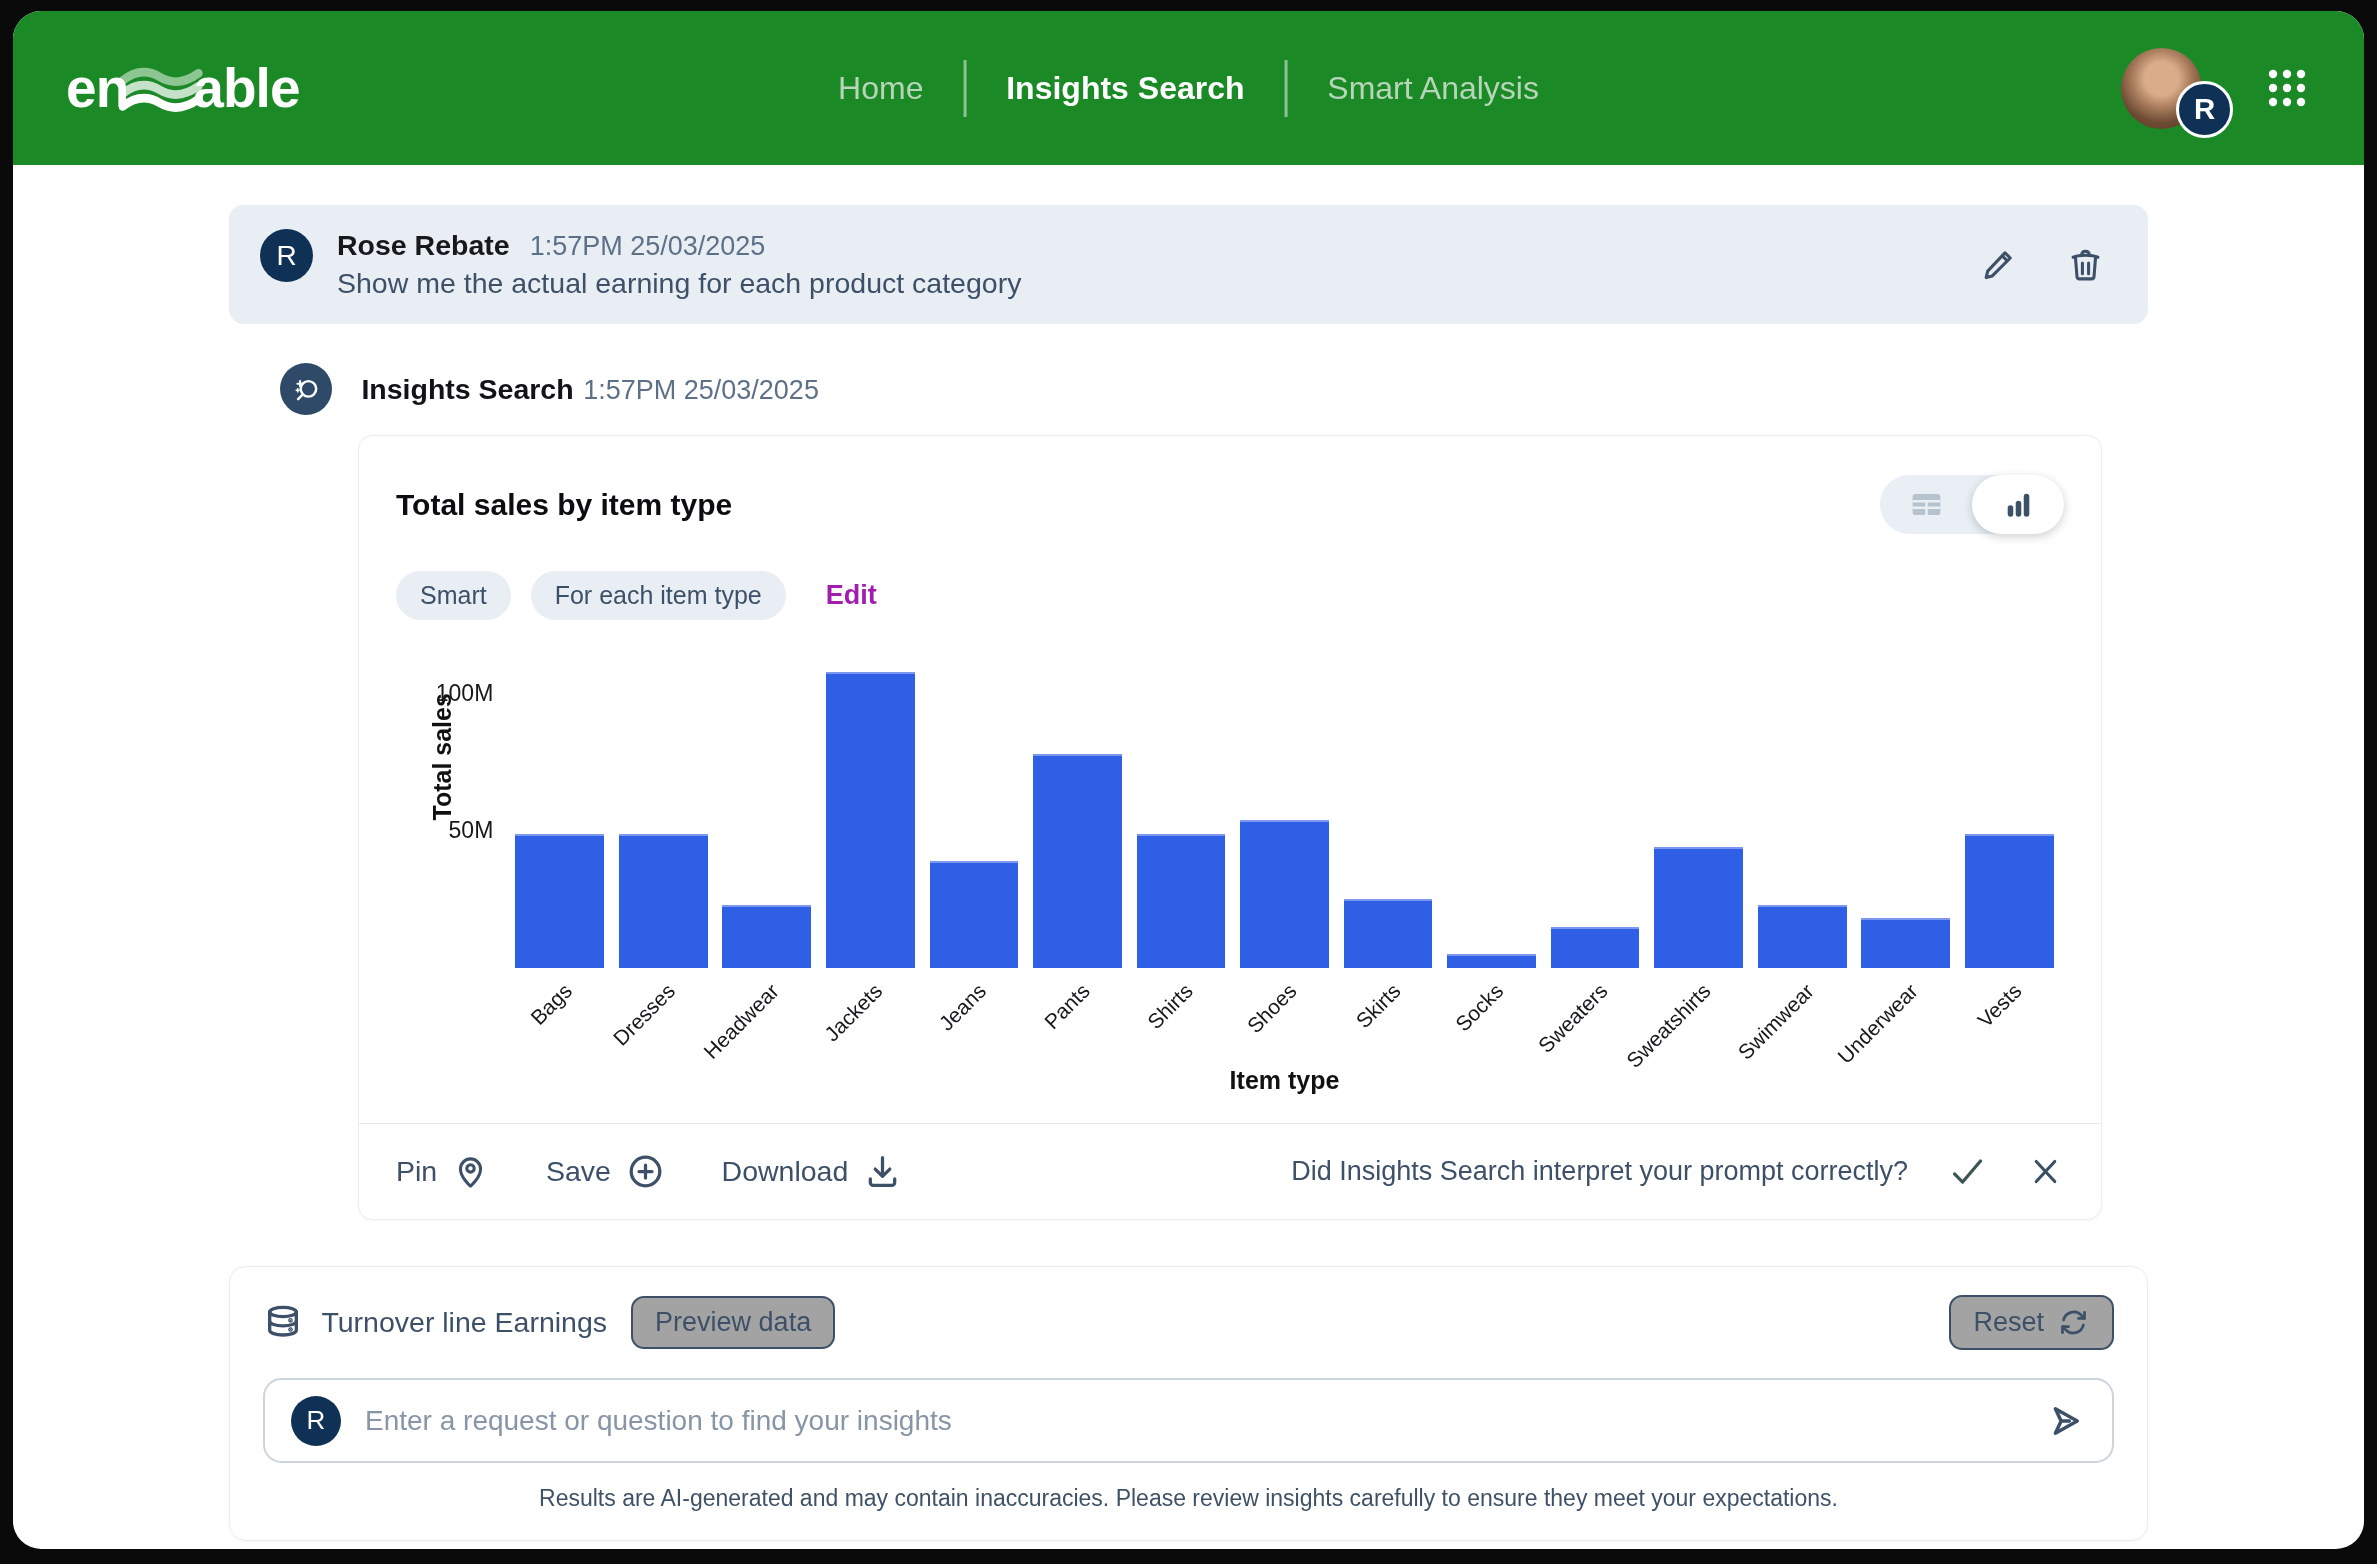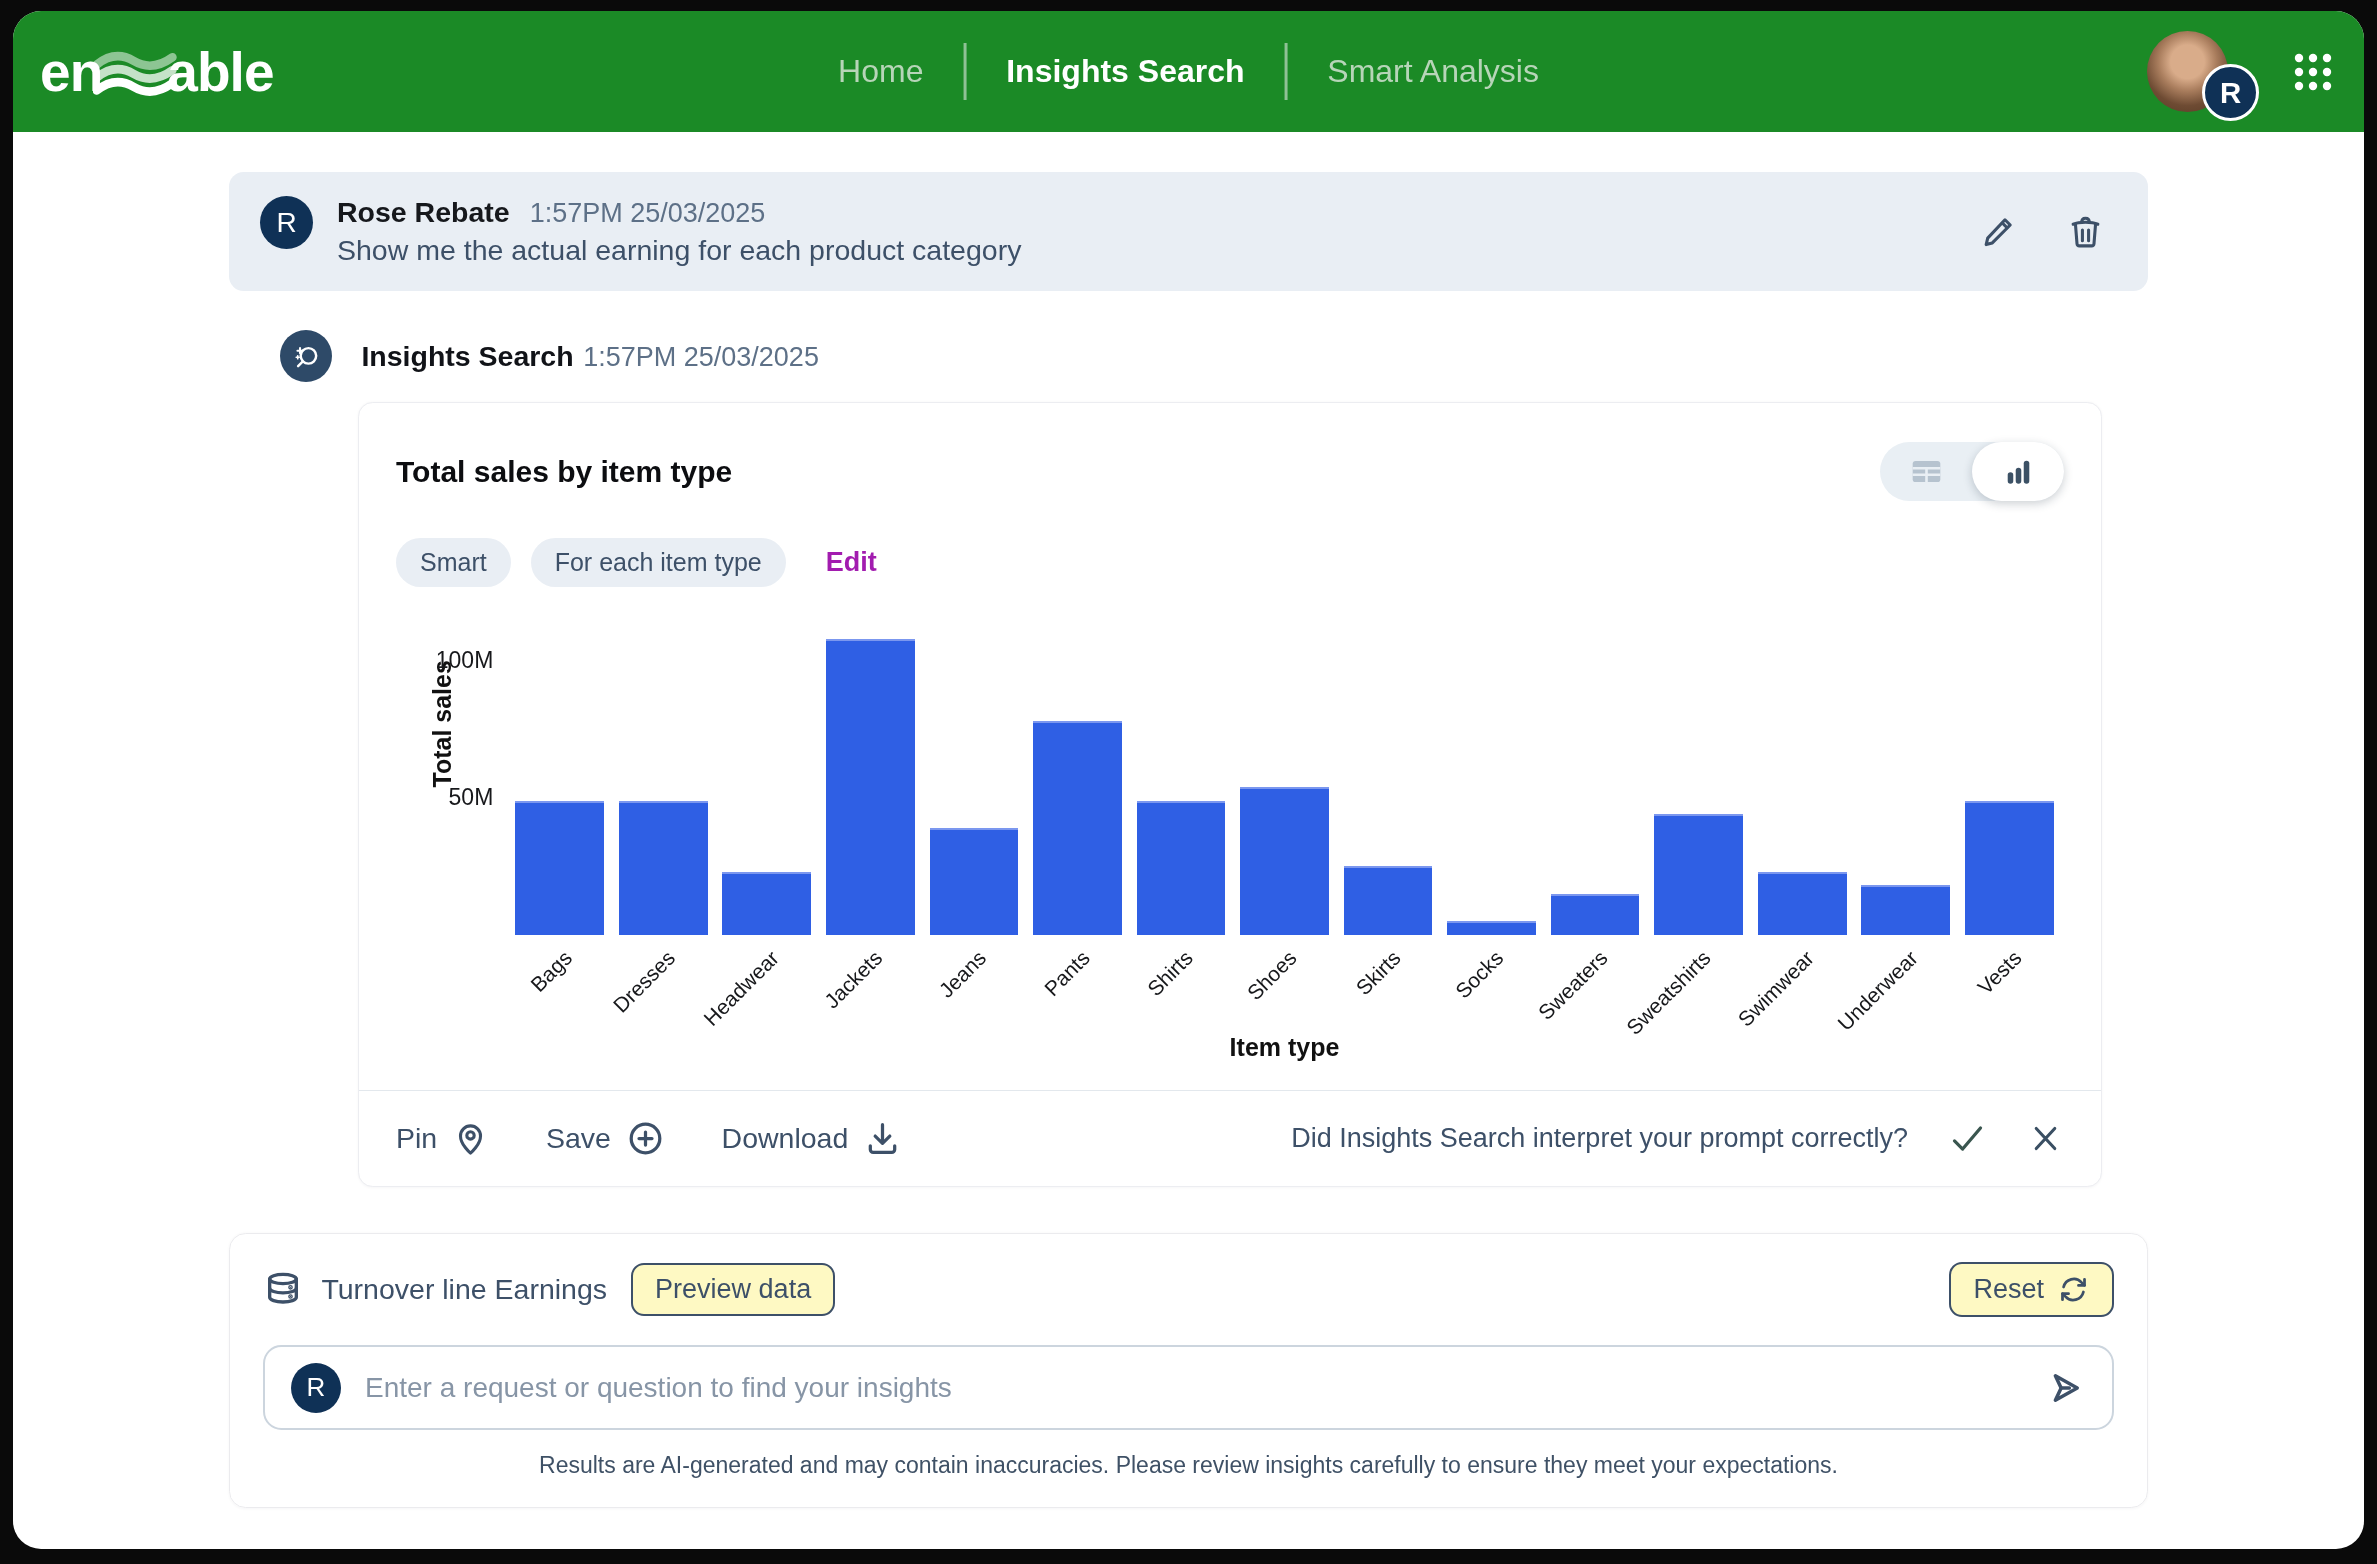--- a/index.html
+++ b/index.html
@@ -2,22 +2,22 @@
 <html style="--green: #1b8a26;font-size:14.7px"><head>
 <meta charset="utf-8">
 <style>
   * { margin:0; padding:0; box-sizing:border-box; }
   html,body { width:2377px; height:1564px; background:#0a0a0a; overflow:hidden;
               font-family:"Liberation Sans", sans-serif; }
   .window { position:absolute; inset:11px 13px 14.7px 13px; background:#ffffff;
             border-radius:28px; overflow:hidden; }
 
   
-  .header { height:121px; background:var(--green); display:flex; align-items:center;
-            padding:0 27px; position:relative;text-align:center; }
+  .header { height:154px; background:var(--green); display:flex; align-items:center;
+            padding:0 53px; position:relative;text-align:center; }
   .logo { display:flex; align-items:center; color:#fff; font-size:55px; font-weight:bold;
           letter-spacing:-0.9px; }
   .logo svg { margin:13px -11px 0 -9.2px; }
   .nav { position:absolute; left:50%; transform:translateX(-50%); display:flex;
          align-items:center; gap:40px; }
   .nav .nav-item { font-size:32px; color:#b7d5b8; cursor:pointer; white-space:nowrap; }
   .nav .nav-item.active { color:#ffffff; font-weight:bold; }
   .nav .nav-div { width:2.8px; height:57px; background:#8fc195; }
   .header-right { margin-left:auto; display:flex; align-items:center; gap:35px; }
   .avatar-photo { width:81px; height:81px; border-radius:50%; position:relative;
@@ -84,21 +84,21 @@
       font-size:28.5px; color:#3d5068; cursor:pointer; font-family:inherit; margin-right:57px; }
   .feedback { margin-left:auto; display:flex; align-items:center; gap:40px; }
   .feedback-q { font-size:27px; color:#3d5068; }
 
   
   .bottom-panel { margin-top:46px; border:1.8px solid #ebebee; border-radius:16.6px;
       padding:28px 33px 28px 33px; box-shadow:0 0.9px 2.8px rgba(20,30,50,.04); }
   .dataset-row { display:flex; align-items:center; }
   .dataset-label { font-size:28.5px; color:#3d5068; margin-left:18.4px; }
   .outline-btn { display:flex; align-items:center; gap:13px; border:2.8px solid #3d5068;
-      border-radius:13px; background:#fef9c3; color:#3d5068; font-size:27px;
+      border-radius:13px; background:#a3a3a3; color:#3d5068; font-size:27px;
       padding:9.2px 22px; cursor:pointer; font-family:inherit; }
   .preview-btn { margin-left:24px; }
   .reset-btn { margin-left:auto; }
   .input-row { margin-top:28px; border:2.8px solid #ccd5de; border-radius:18.4px; height:85px;
       display:flex; align-items:center; padding:0 26px; }
   .input-avatar { width:50px; height:50px; border-radius:50%; background:#0f3156; color:#fff;
       font-size:26px; display:flex; align-items:center; justify-content:center; flex:0 0 auto; }
   .prompt-input { flex:1; border:none; outline:none; font-size:28px; color:#2f3c4d;
       margin-left:24px; font-family:inherit; background:transparent; }
   .prompt-input::placeholder { color:#8795a6; }

